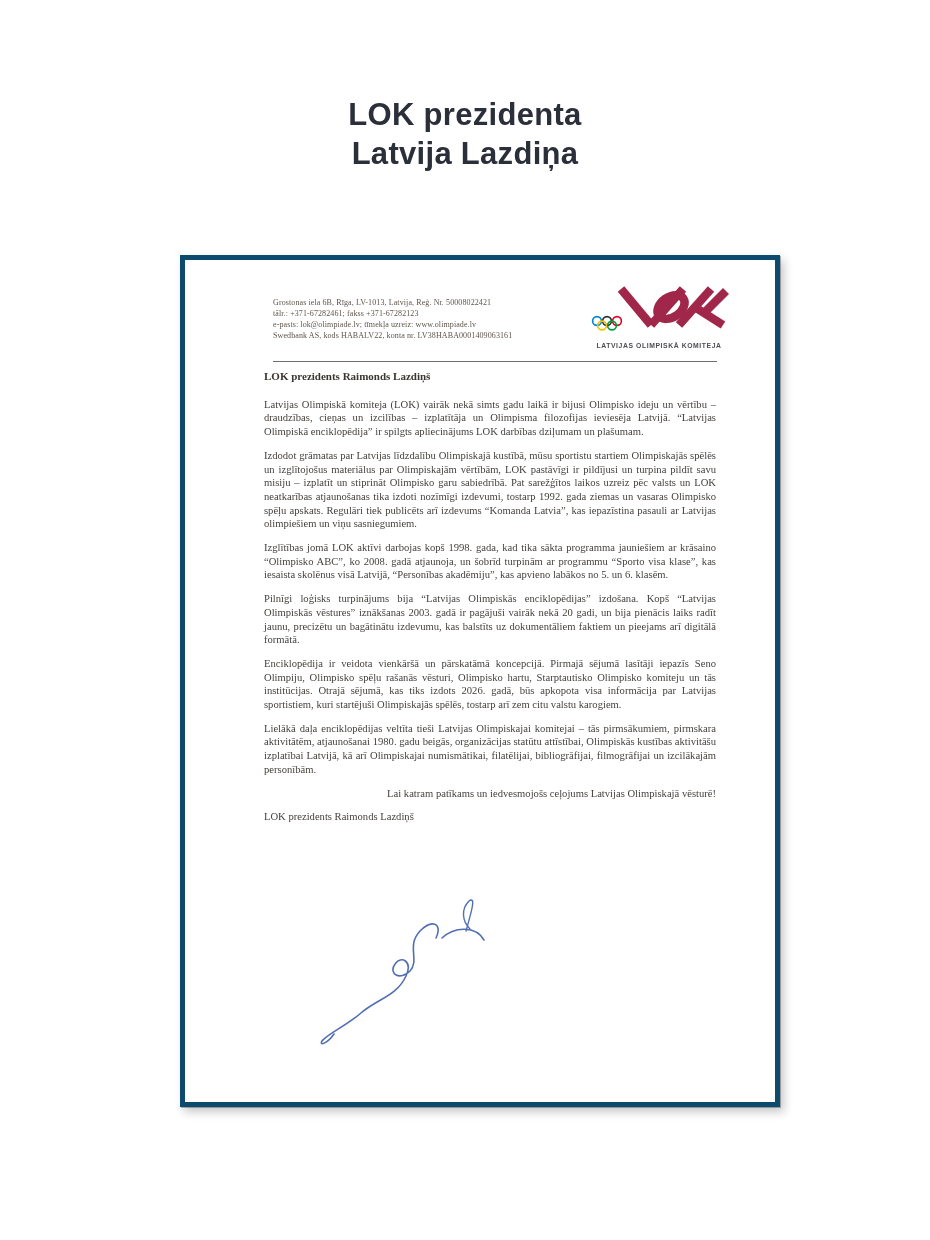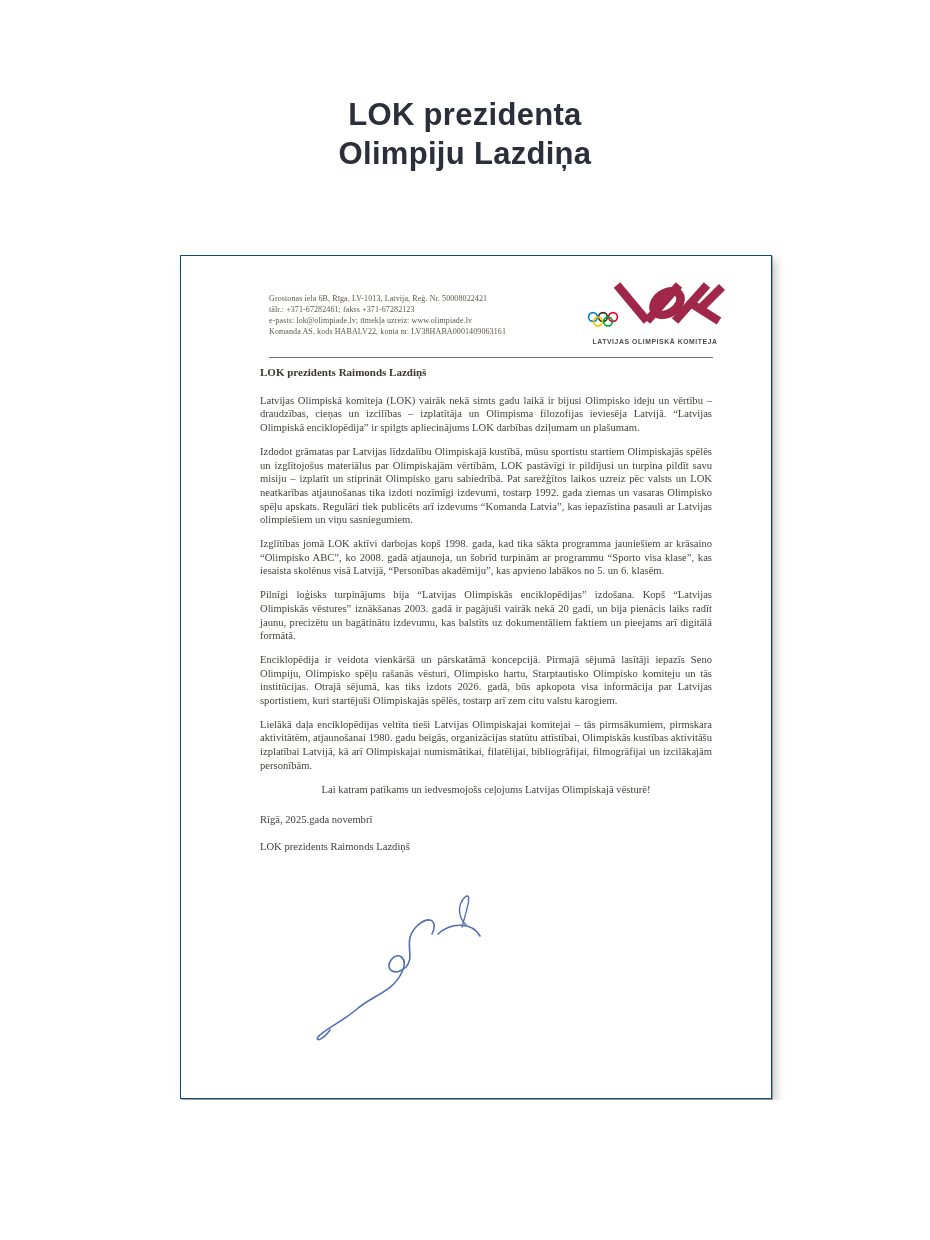--- a/index.html
+++ b/index.html
@@ -1,19 +1,19 @@
 <!DOCTYPE html>
 <html lang="lv"><head>
 <meta charset="utf-8">
 <style>
   html, body { margin: 0; padding: 0; background: #ffffff; }
   .stage {
     position: relative;
     width: 930px;
-    height: 1100px;
+    height: 1240px;
     margin: 0 auto;
     background: #ffffff;
     overflow: hidden;
     font-family: "Liberation Sans", sans-serif;
   }
 
   
   .doc-title {
     position: absolute;
     top: 95px;
@@ -31,21 +31,21 @@
   .doc-title span { display: block; }
 
   
   .letter {
     position: absolute;
     left: 180px;
     top: 255px;
     width: 590px;
     height: 842px;
     background: #ffffff;
-    border: 1px solid #0c4a6e;
+    border: 5px solid #0c4a6e;
     box-shadow: 4px 5px 9px rgba(0,0,0,0.22), 1px 1px 0 #b9b9b9;
   }
 
   
   .contact {
     position: absolute;
     left: 88px;
     top: 37px;
     width: 300px;
     font-family: "Liberation Serif", serif;
@@ -94,51 +94,51 @@
     color: #433f3b;
   }
   .salutation {
     margin: 0 0 14px 0;
     font-size: 11px;
     font-weight: 700;
     color: #3b362f;
     text-align: left;
   }
   .letter-body p { margin: 0 0 10px 0; }
-  .letter-body p.last-line { text-align: center; }
+  .letter-body p.last-line { text-align: right; }
   .closing-date { margin: 17px 0 13px 0 !important; text-align: left; }
   .closing-signer { margin: 0 !important; text-align: left; }
 
   
   .signature-svg {
     position: absolute;
     left: 0;
     top: 0;
     width: 590px;
     height: 842px;
     pointer-events: none;
   }
 </style>
 </head>
 <body>
 
 <div class="stage">
 
   <h1 class="doc-title">
     <span>LOK prezidenta</span>
-    <span>Olimpiju Lazdiņa</span>
+    <span>Latvija Lazdiņa</span>
   </h1>
 
   <div class="letter">
 
     <div class="contact">
       <div>Grostonas iela 6B, Rīga, LV-1013, Latvija, Reģ. Nr. 50008022421</div>
       <div>tālr.: +371-67282461; fakss +371-67282123</div>
       <div>e-pasts: lok@olimpiade.lv; tīmekļa uzreiz: www.olimpiade.lv</div>
-      <div>Komanda AS, kods HABALV22, konta nr. LV38HABA0001409063161</div>
+      <div>Swedbank AS, kods HABALV22, konta nr. LV38HABA0001409063161</div>
     </div>
 
     <div class="logo">
       <svg width="140" height="52" viewBox="0 0 140 52" fill="none" xmlns="http://www.w3.org/2000/svg">
 
         <g stroke="#a1274a" stroke-width="8.5" fill="none">
           <path d="M 32 5 L 62 41"></path>
           <path d="M 62 41 L 94 5"></path>
           <ellipse cx="82" cy="23" rx="15" ry="10" transform="rotate(-35 82 23)"></ellipse>
           <path d="M 90 41 L 122 5"></path>
@@ -161,21 +161,20 @@
 
     <div class="letter-body">
       <h2 class="salutation">LOK prezidents Raimonds Lazdiņš</h2>
       <p>Latvijas Olimpiskā komiteja (LOK) vairāk nekā simts gadu laikā ir bijusi Olimpisko ideju un vērtību – draudzības, cieņas un izcilības – izplatītāja un Olimpisma filozofijas ieviesēja Latvijā. “Latvijas Olimpiskā enciklopēdija” ir spilgts apliecinājums LOK darbības dziļumam un plašumam.</p>
       <p>Izdodot grāmatas par Latvijas līdzdalību Olimpiskajā kustībā, mūsu sportistu startiem Olimpiskajās spēlēs un izglītojošus materiālus par Olimpiskajām vērtībām, LOK pastāvīgi ir pildījusi un turpina pildīt savu misiju – izplatīt un stiprināt Olimpisko garu sabiedrībā. Pat sarežģītos laikos uzreiz pēc valsts un LOK neatkarības atjaunošanas tika izdoti nozīmīgi izdevumi, tostarp 1992. gada ziemas un vasaras Olimpisko spēļu apskats. Regulāri tiek publicēts arī izdevums “Komanda Latvia”, kas iepazīstina pasauli ar Latvijas olimpiešiem un viņu sasniegumiem.</p>
       <p>Izglītības jomā LOK aktīvi darbojas kopš 1998. gada, kad tika sākta programma jauniešiem ar krāsaino “Olimpisko ABC”, ko 2008. gadā atjaunoja, un šobrīd turpinām ar programmu “Sporto visa klase”, kas iesaista skolēnus visā Latvijā, “Personības akadēmiju”, kas apvieno labākos no 5. un 6. klasēm.</p>
       <p>Pilnīgi loģisks turpinājums bija “Latvijas Olimpiskās enciklopēdijas” izdošana. Kopš “Latvijas Olimpiskās vēstures” iznākšanas 2003. gadā ir pagājuši vairāk nekā 20 gadi, un bija pienācis laiks radīt jaunu, precizētu un bagātinātu izdevumu, kas balstīts uz dokumentāliem faktiem un pieejams arī digitālā formātā.</p>
       <p>Enciklopēdija ir veidota vienkāršā un pārskatāmā koncepcijā. Pirmajā sējumā lasītāji iepazīs Seno Olimpiju, Olimpisko spēļu rašanās vēsturi, Olimpisko hartu, Starptautisko Olimpisko komiteju un tās institūcijas. Otrajā sējumā, kas tiks izdots 2026. gadā, būs apkopota visa informācija par Latvijas sportistiem, kuri startējuši Olimpiskajās spēlēs, tostarp arī zem citu valstu karogiem.</p>
       <p>Lielākā daļa enciklopēdijas veltīta tieši Latvijas Olimpiskajai komitejai – tās pirmsākumiem, pirmskara aktivitātēm, atjaunošanai 1980. gadu beigās, organizācijas statūtu attīstībai, Olimpiskās kustības aktivitāšu izplatībai Latvijā, kā arī Olimpiskajai numismātikai, filatēlijai, bibliogrāfijai, filmogrāfijai un izcilākajām personībām.</p>
       <p class="last-line">Lai katram patīkams un iedvesmojošs ceļojums Latvijas Olimpiskajā vēsturē!</p>
-      <p class="closing-date">Rīgā, 2025.gada novembrī</p>
       <p class="closing-signer">LOK prezidents Raimonds Lazdiņš</p>
     </div>
 
     <svg class="signature-svg" viewBox="0 0 590 842" xmlns="http://www.w3.org/2000/svg">
       <g stroke="#3a5ba8" fill="none" stroke-linecap="round" stroke-linejoin="round" opacity="0.88">
         <path stroke-width="1.4" d="M 281 671 C 287 650 291 636 284 641 C 276 649 277 661 285 669"></path>
         <path stroke-width="1.6" d="M 299 680 C 291 666 270 666 257 678"></path>
         <path stroke-width="1.6" d="M 251 678
                  C 258 663 247 659 235 671
                  C 221 686 235 700 225 711

